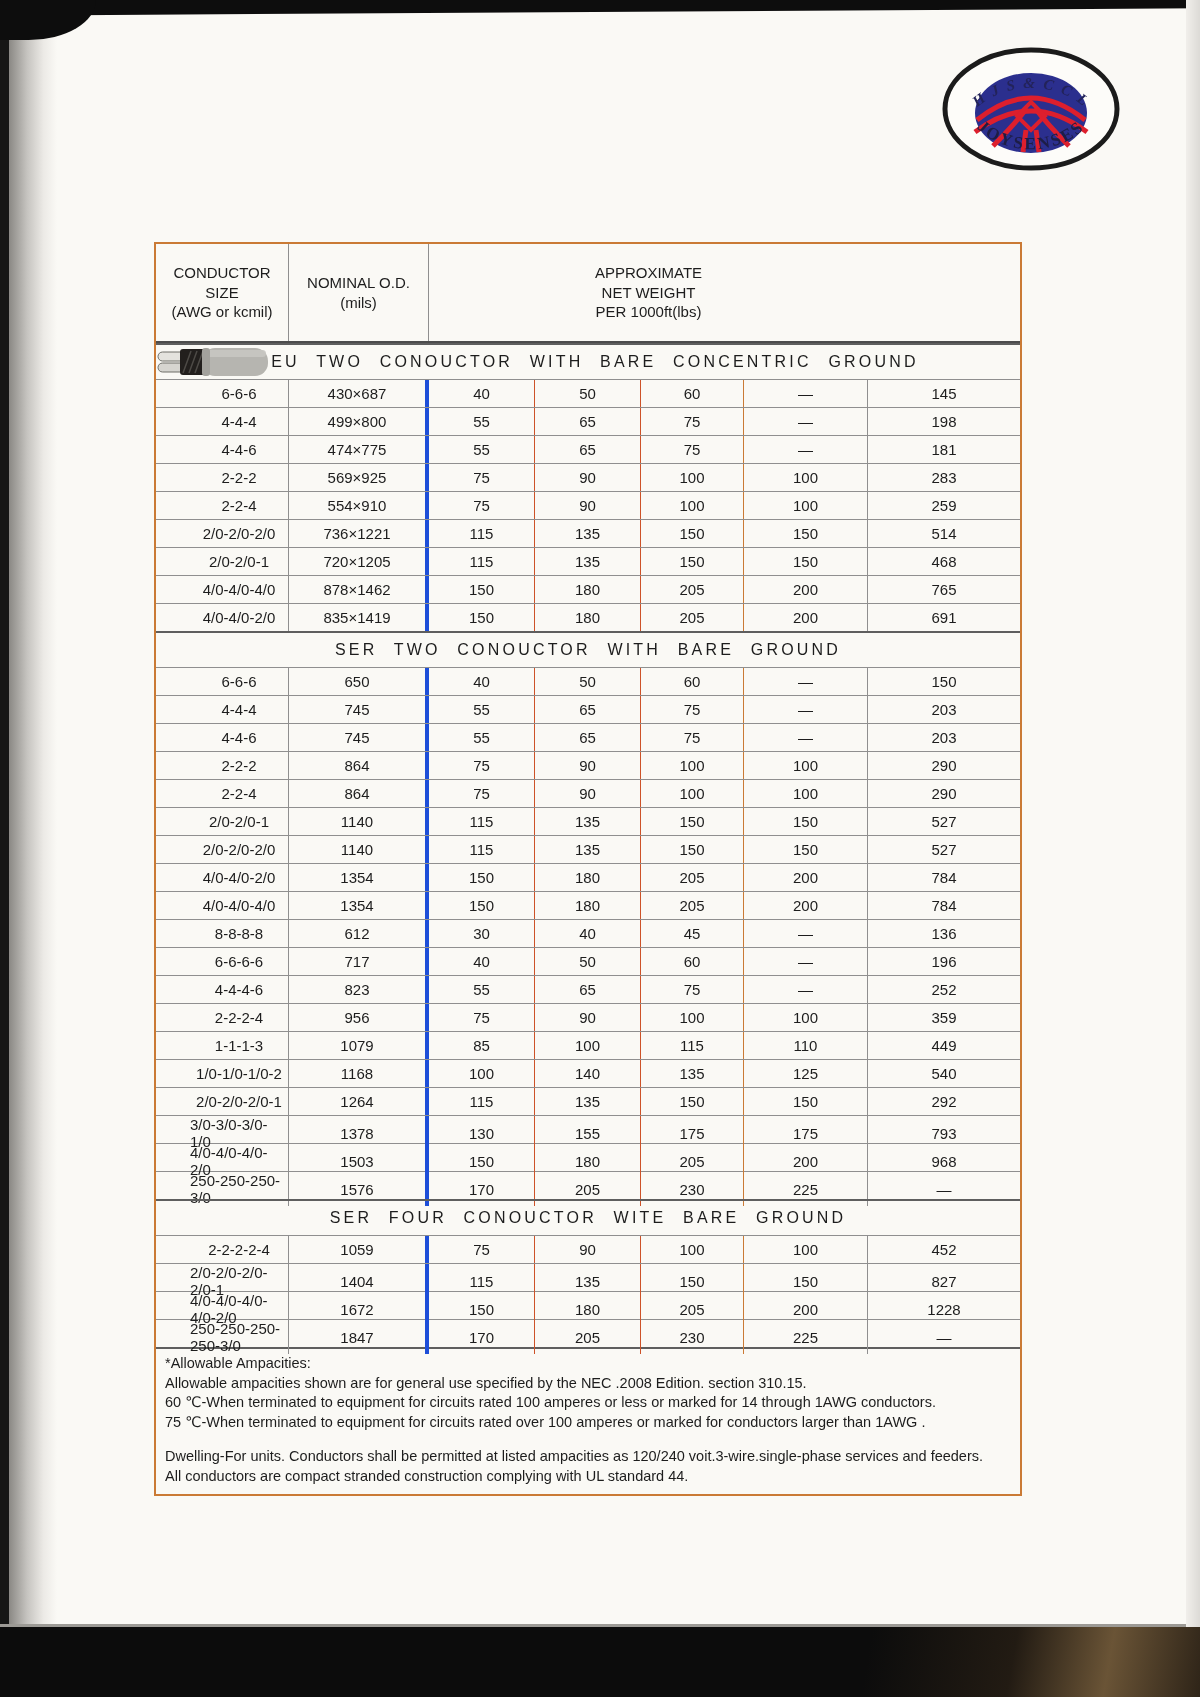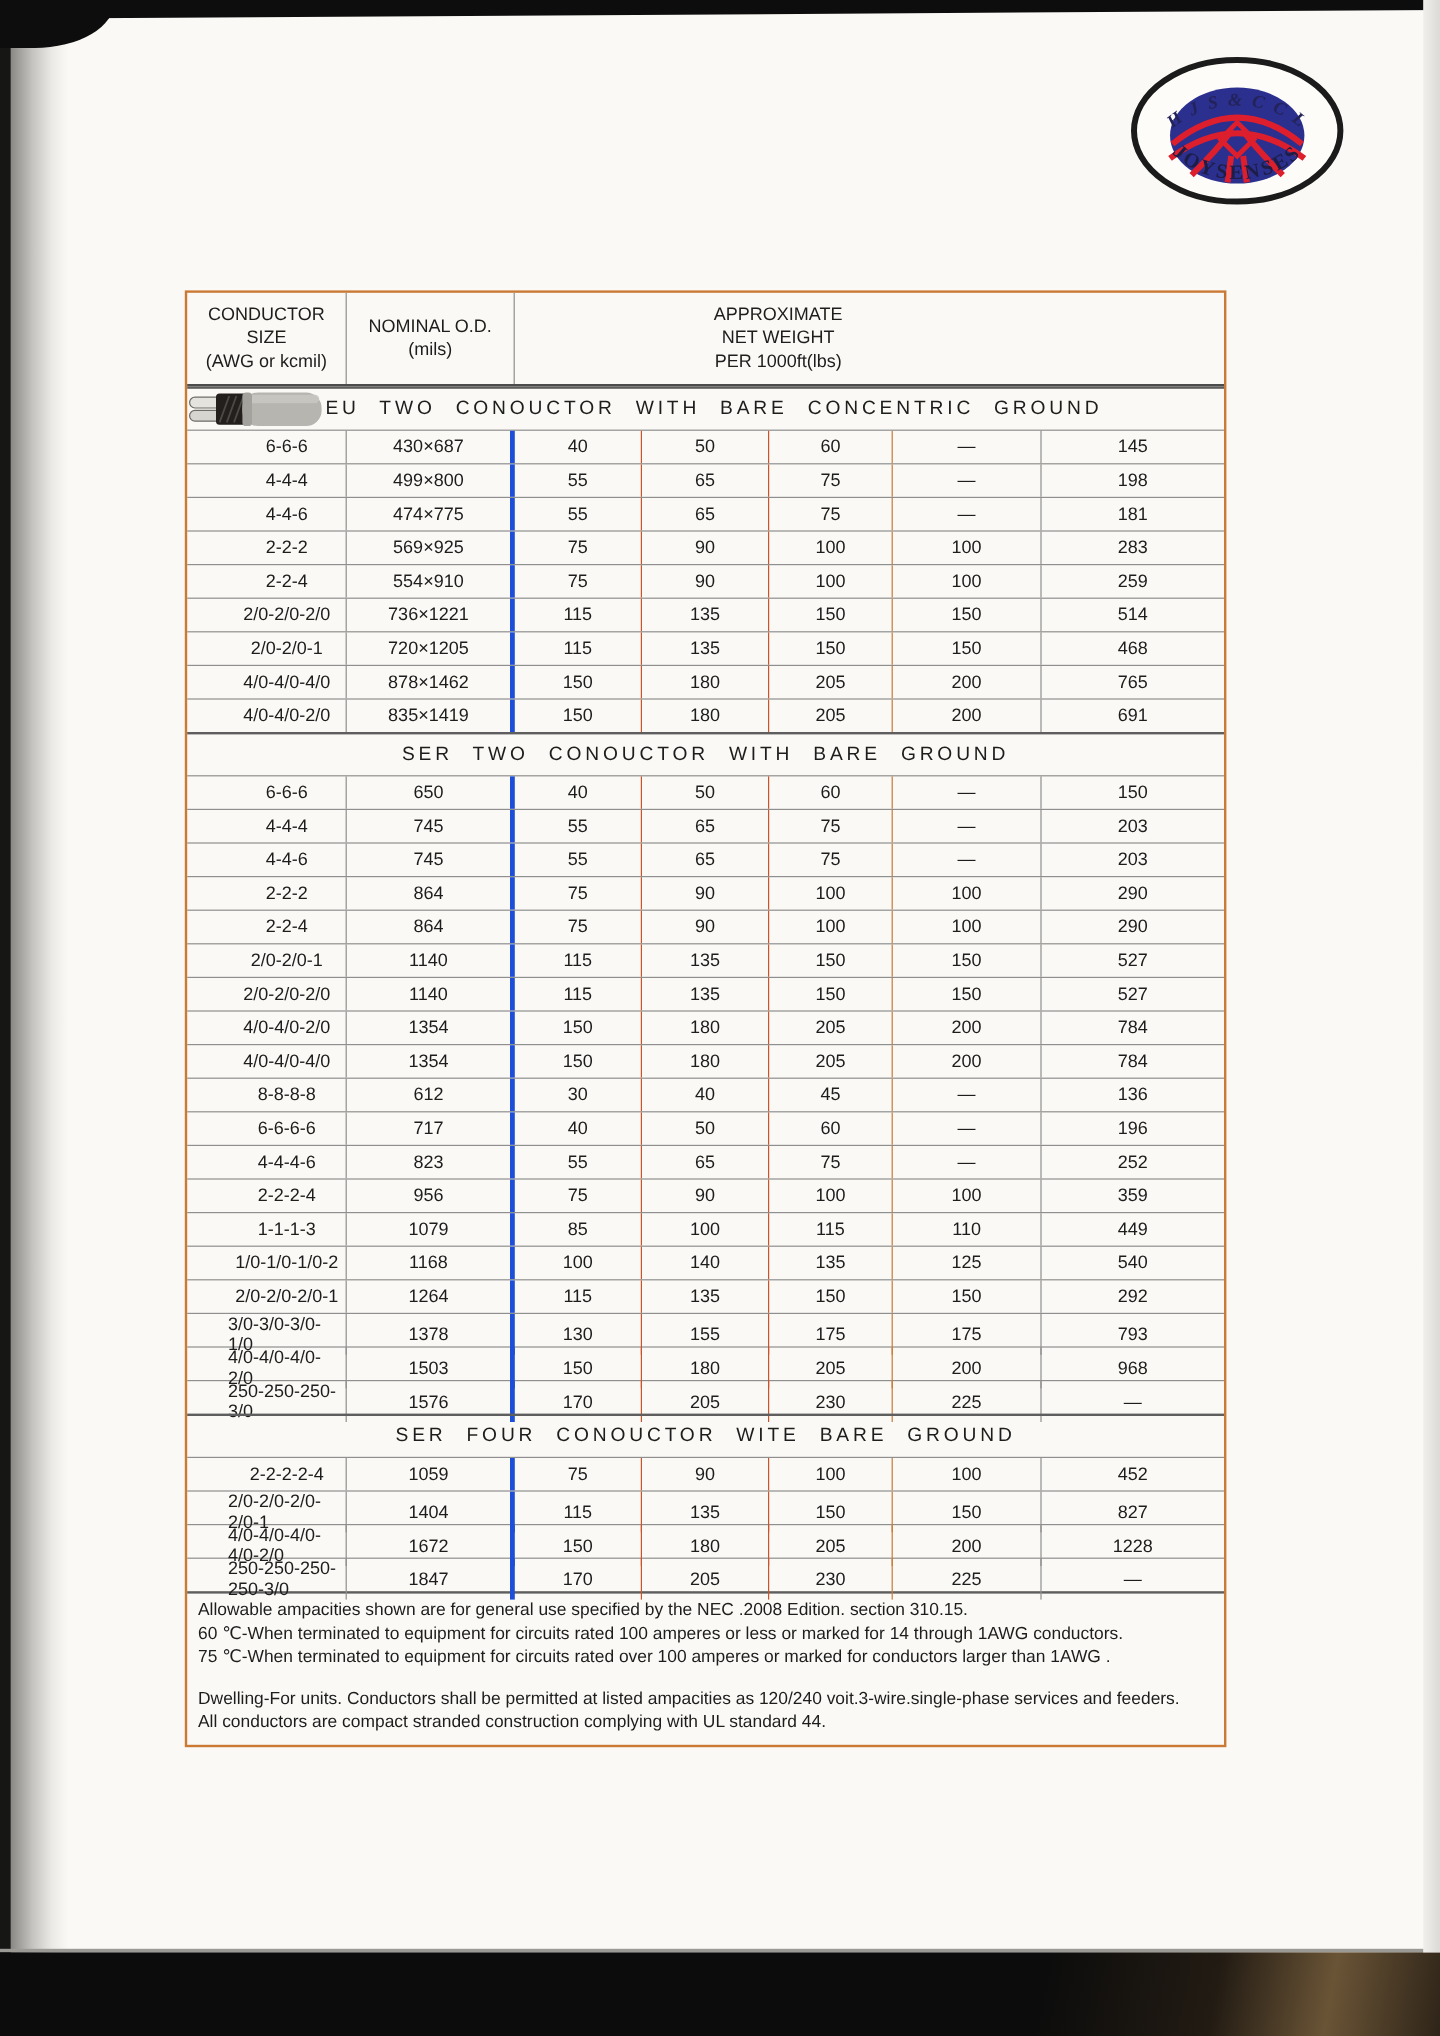--- a/index.html
+++ b/index.html
@@ -21,21 +21,21 @@
   .scan-right{position:absolute;left:1186px;top:0;width:14px;height:1627px;
     background:linear-gradient(to right,#f1efeb,#dcdad6);}
   .scan-mark-red{position:absolute;left:965px;top:253px;width:4px;height:10px;background:#c23a34;border-radius:2px;transform:rotate(14deg);}
 
   
   .logo{position:absolute;left:941px;top:46px;width:180px;height:126px;}
 
   
   .sheet{position:absolute;left:154px;top:242px;width:868px;border:2px solid #ca7a35;background:#faf9f5;box-sizing:border-box;}
   .row{display:grid;grid-template-columns:133px 140px 106px 106px 103px 124px 1fr;box-sizing:border-box;}
-  .thead{display:grid;grid-template-columns:133px 140px 439px 1fr;height:78px;box-sizing:border-box;border-bottom:2px solid #4c4c4c;}
+  .thead{display:grid;grid-template-columns:133px 140px 439px 1fr;height:99px;box-sizing:border-box;border-bottom:2px solid #4c4c4c;}
   .th{display:flex;flex-direction:column;align-items:center;justify-content:center;font-size:15px;line-height:1.3;text-align:center;box-sizing:border-box;}
   .th.c0{border-right:1px solid #8f8f8f;}
   .th.c1{border-right:1px solid #8f8f8f;}
   .th.amp{border-right:1px solid #8f8f8f;padding:0;justify-content:flex-start;}
   .amp-title{height:39px;width:100%;display:flex;align-items:center;justify-content:center;
     border-bottom:2px solid #c03a28;box-sizing:border-box;word-spacing:16px;letter-spacing:.5px;}
   .amp-sub{flex:1;width:100%;display:grid;grid-template-columns:106px 106px 103px 1fr;}
   .amp-sub > div{display:flex;align-items:center;justify-content:center;letter-spacing:3px;box-sizing:border-box;}
   .amp-sub > div:nth-child(-n+3){border-right:1px solid #c03a28;}
   .amp-sub > div:nth-child(4){letter-spacing:1px;}
@@ -414,20 +414,21 @@
           <div class="cell c1">1847</div>
           <div class="cell c2">170</div>
           <div class="cell c3">205</div>
           <div class="cell c4">230</div>
           <div class="cell c5">225</div>
           <div class="cell c6">—</div>
         </div>
       </div>
 
     <div class="footnotes" id="footnotes">
+        <div>*Allowable Ampacities:</div>
         <div>Allowable ampacities shown are for general use specified by the NEC .2008 Edition. section 310.15.</div>
         <div>60 ℃-When terminated to equipment for circuits rated 100 amperes or less or marked for 14 through 1AWG conductors.</div>
         <div>75 ℃-When terminated to equipment for circuits rated over 100 amperes or marked for conductors larger than 1AWG .</div>
         <div class="fn-gap"></div>
         <div>Dwelling-For units. Conductors shall be permitted at listed ampacities as 120/240 voit.3-wire.single-phase services and feeders.</div>
         <div>All conductors are compact stranded construction complying with UL standard 44.</div>
       </div>
   </div>
 
 </div>

